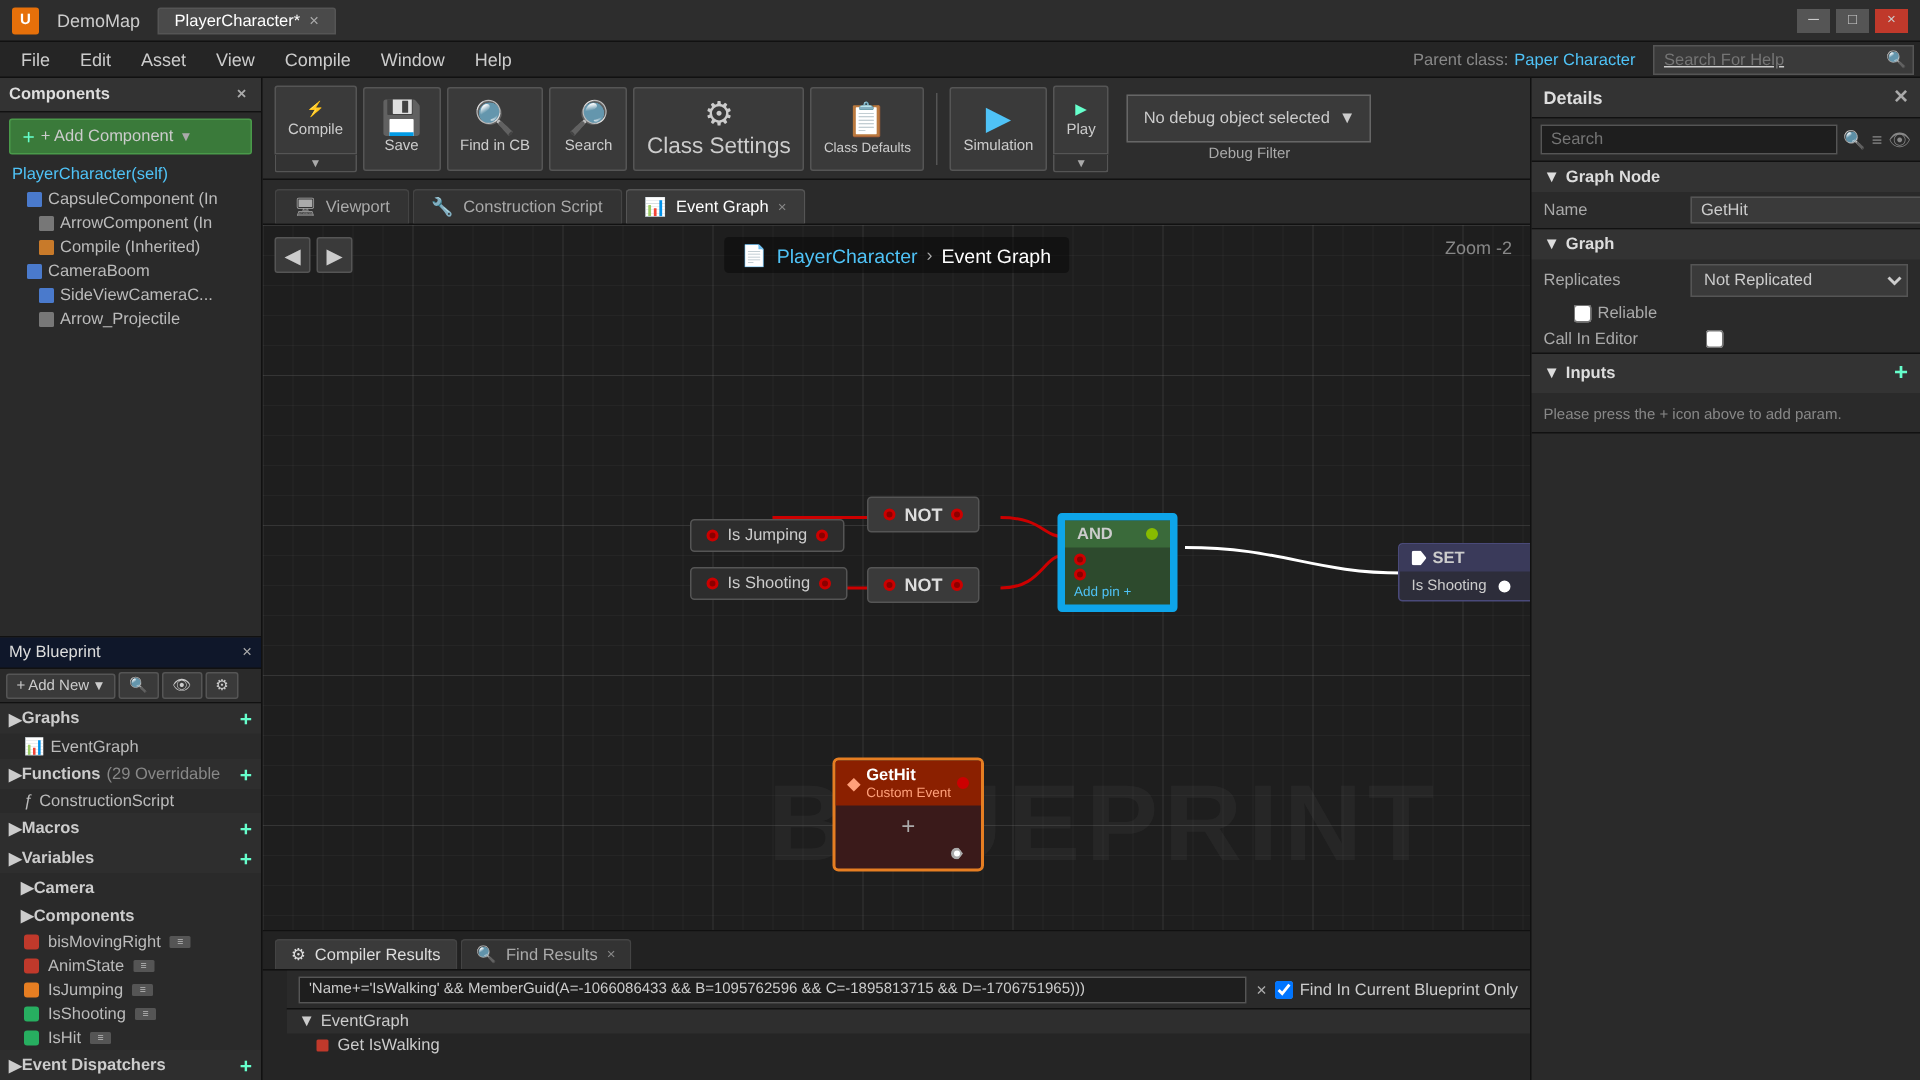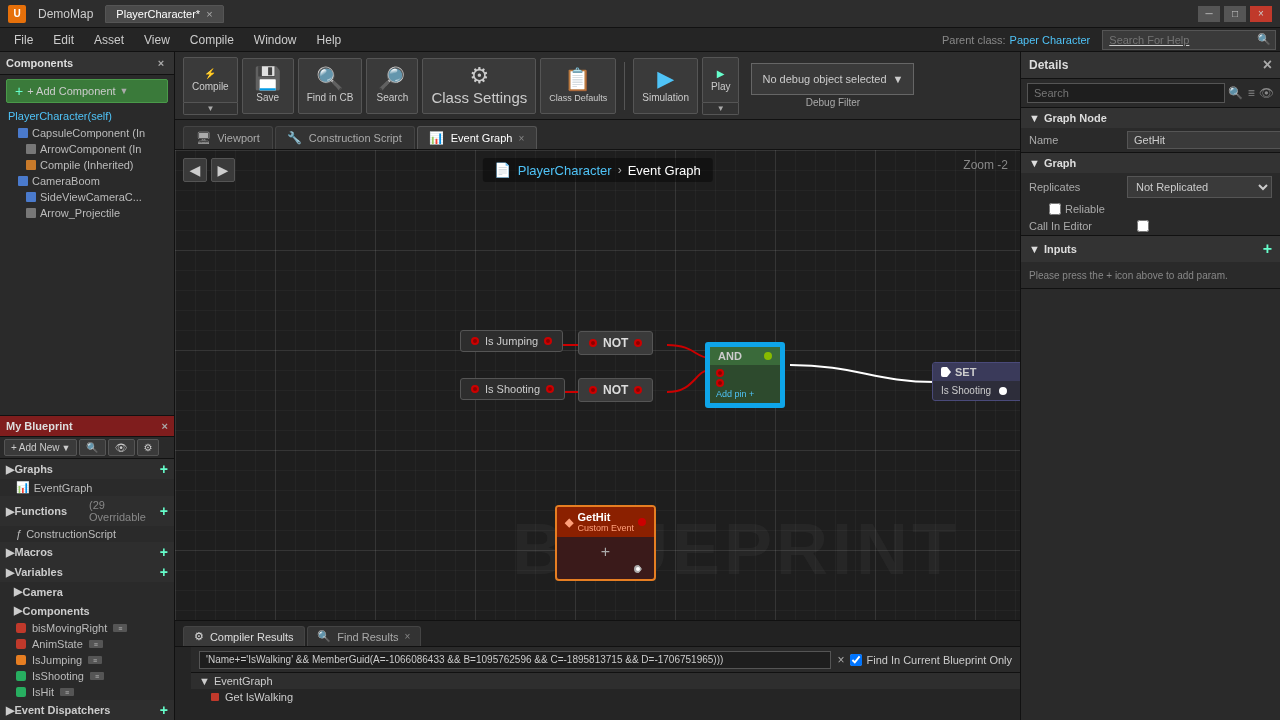--- a/index.html
+++ b/index.html
@@ -39,26 +39,26 @@
     .comp-item { padding: 2px 6px; font-size: 11px; color: #bbb; display: flex; align-items: center; gap: 4px; cursor: pointer; }
     .comp-item .indent1 { margin-left: 8px; }
     .comp-item .indent2 { margin-left: 16px; }
     .comp-item .comp-icon { width: 10px; height: 10px; background: #4a9a4a; border-radius: 1px; display: inline-block; }
     .comp-item .comp-icon.blue { background: #4a7acc; }
     .comp-item .comp-icon.orange { background: #c87a2a; }
     .comp-item .comp-icon.gray { background: #777; }
 
     
     #my-blueprint { border-top: 1px solid #111; background: #2a2a2a; }
-    #my-blueprint-header { display: flex; align-items: center; padding: 4px 6px; background: #7f1d1d; border-bottom: 1px solid #111; font-size: 11px; font-weight: bold; color: #ddd; }
+    #my-blueprint-header { display: flex; align-items: center; padding: 4px 6px; background: #0f172a; border-bottom: 1px solid #111; font-size: 11px; font-weight: normal; color: #ddd; }
     #my-blueprint-header .close-btn { margin-left: auto; cursor: pointer; color: #aaa; }
     #my-blueprint-toolbar { display: flex; align-items: center; padding: 2px 4px; gap: 2px; border-bottom: 1px solid #111; }
     #my-blueprint-toolbar button { background: #3a3a3a; border: 1px solid #555; color: #ccc; padding: 2px 6px; font-size: 10px; cursor: pointer; border-radius: 2px; display: flex; align-items: center; gap: 2px; }
     .section-header { display: flex; align-items: center; padding: 3px 6px; background: #2e2e2e; font-size: 11px; font-weight: bold; color: #ccc; cursor: pointer; }
-    .section-header .count { color: #888; margin-left: 22px; font-weight: normal; }
+    .section-header .count { color: #888; margin-left: 4px; font-weight: normal; }
     .section-header .add-btn { margin-left: auto; color: #6fc; font-size: 14px; line-height: 1; }
     .bp-item { padding: 2px 16px; font-size: 11px; color: #bbb; cursor: pointer; display: flex; align-items: center; gap: 4px; }
     .var-item { padding: 2px 16px; font-size: 11px; color: #bbb; cursor: pointer; display: flex; align-items: center; gap: 6px; }
     .var-dot { width: 10px; height: 10px; border-radius: 2px; flex-shrink: 0; }
     .var-dot.red { background: #c0392b; }
     .var-dot.yellow { background: #e67e22; }
     .var-dot.green { background: #27ae60; }
     .var-icon { width: 14px; height: 8px; background: #555; border-radius: 1px; display: flex; align-items: center; justify-content: center; font-size: 7px; }
 
     
@@ -450,21 +450,21 @@
 
           <path d="M492 195 C520 195 520 208 535 208" stroke="#c00" stroke-width="2" fill="none"></path>
 
           <path d="M492 242 C520 242 520 220 535 220" stroke="#c00" stroke-width="2" fill="none"></path>
 
           <path d="M615 215 C680 215 700 232 760 232" stroke="#fff" stroke-width="2" fill="none"></path>
 
           <path d="M880 232 C930 232 930 215 950 215" stroke="#4fc3f7" stroke-width="2" fill="none"></path>
         </svg>
 
-        <div class="cond-node" style="left:285px;top:180px;">
+        <div class="cond-node" style="left:285px;top:196px;">
           <div class="pin-dot bool"></div>
           <span class="cond-text">Is Jumping</span>
           <div class="pin-dot bool"></div>
         </div>
 
         <div class="cond-node" style="left:285px;top:228px;">
           <div class="pin-dot bool"></div>
           <span class="cond-text">Is Shooting</span>
           <div class="pin-dot bool"></div>
         </div>

